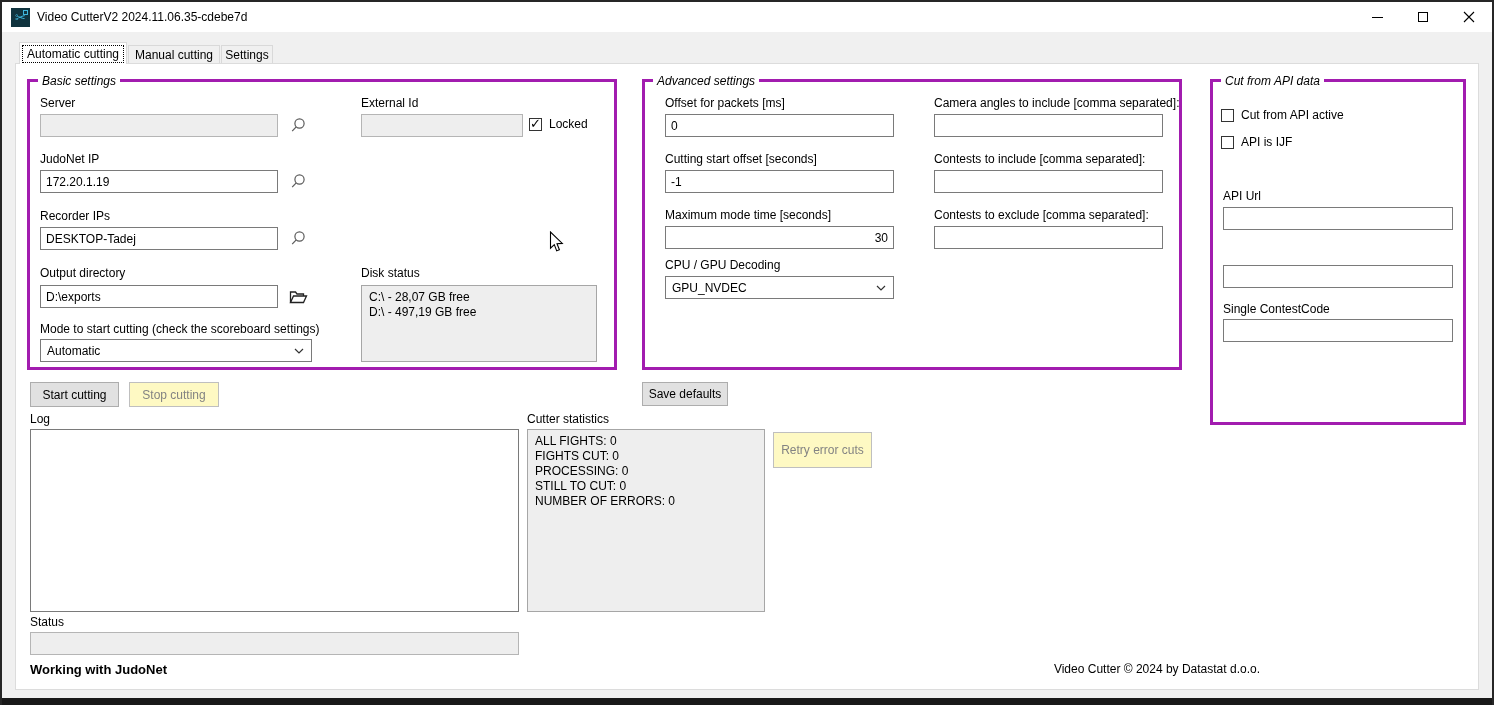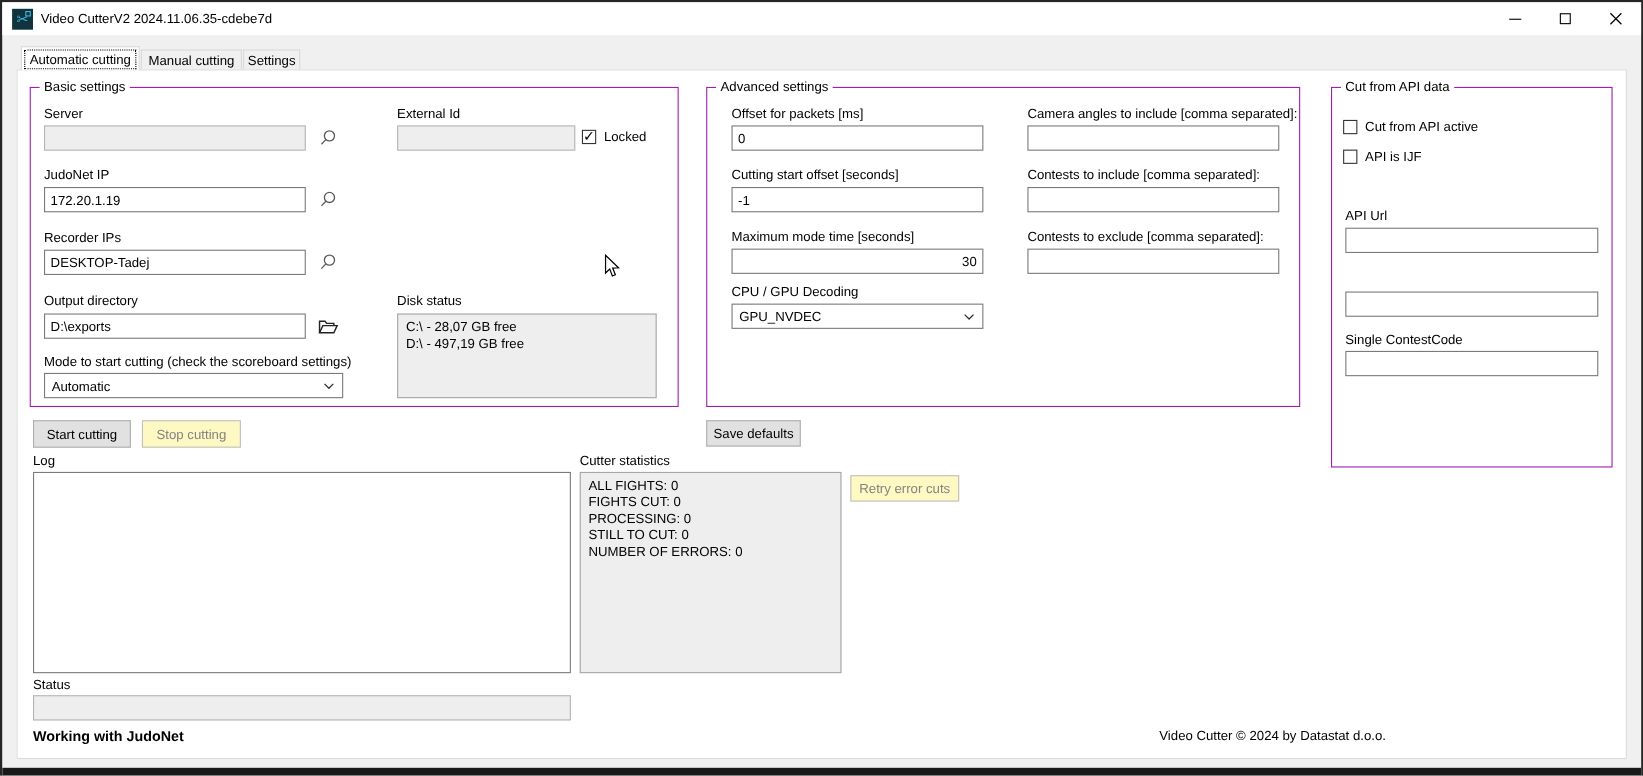--- a/index.html
+++ b/index.html
@@ -20,21 +20,21 @@
   .glyph-max { width:10px; height:10px; border:1px solid #000; background:transparent; }
   
   .tabstrip { position:absolute; left:0; top:40px; width:100%; height:22px; }
   .tab { position:absolute; font-size:12px; text-align:center; border:1px solid #d9d9d9; background:#f0f0f0; color:#000; display:flex; align-items:center; justify-content:center; }
   .tab.inactive { top:3px; height:19px; border-bottom:none; }
   .tab.active { top:0; height:22px; background:#fff; border-bottom:none; z-index:3; }
   .tab.active .focusrect { position:absolute; inset:2px 2px 1px 2px; border:1px dotted #000; }
   .tabpage { position:absolute; left:13px; top:61px; width:1464px; height:627px; background:#fff; border:1px solid #dcdcdc; }
   
   .lbl { position:absolute; font-size:12px; color:#000; white-space:nowrap; }
-  .group { position:absolute; border:1px solid #a21caf; }
+  .group { position:absolute; border:3px solid #a21caf;font-style:italic; }
   .grouplbl { position:absolute; left:8px; top:-8px; background:#fff; padding:0 4px; font-size:12px; color:#000; white-space:nowrap; }
   .tb { position:absolute; height:23px; border:1px solid #7a7a7a; background:#fff; font-family:"Liberation Sans","DejaVu Sans",sans-serif; font-size:12px; color:#000; padding:0 5px; }
   .tb:disabled, .tb.off { background:#eeeeee; border-color:#b5b5b5; color:#444; }
   .combo { position:absolute; height:23px; border:1px solid #7a7a7a; background:#fff; font-size:12px; color:#000; display:flex; align-items:center; padding-left:6px; cursor:default; }
   .combo .chev { position:absolute; right:7px; top:8px; }
   .graybox { position:absolute; background:#eeeeee; border:1px solid #a6a6a6; font-size:12px; color:#000; padding:4px 7px; line-height:15px; white-space:pre-line; }
   .whitebox { position:absolute; background:#ffffff; border:1px solid #7a7a7a; }
   .btn { position:absolute; background:#e1e1e1; border:1px solid #adadad; font-family:"Liberation Sans","DejaVu Sans",sans-serif; font-size:12px; color:#000; display:flex; align-items:center; justify-content:center; }
   .btn.off { background:#fef9c3; border-color:#bfbfbf; color:#838383; }
   .cb { position:absolute; display:flex; align-items:center; gap:7px; cursor:default; }
@@ -191,21 +191,21 @@
 
   <span class="lbl" style="left:1221px; top:245px;margin-top:20px;">API Competition ID</span>
   <input class="tb" style="left: 1221px; top: 263px; width: 230px;" value="">
 
   <span class="lbl" style="left:1221px; top:300px;">Single ContestCode</span>
   <input class="tb" style="left: 1221px; top: 317px; width: 230px;" value="">
 
   <button class="btn" style="left:28px; top:380px; width:89px; height:25px;">Start cutting</button>
   <button class="btn off" style="left:127px; top:380px; width:90px; height:25px;">Stop cutting</button>
   <button class="btn" style="left:640px; top:380px; width:86px; height:24px;">Save defaults</button>
-  <button class="btn off" style="left:771px; top:430px; width:99px; height:24px;">Retry error cuts</button>
+  <button class="btn off" style="left:771px; top:430px; width:99px; height:36px;">Retry error cuts</button>
 
   <span class="lbl" style="left:28px; top:410px;">Log</span>
   <div class="whitebox" style="left:28px; top:427px; width:489px; height:183px; font-size:12px; padding:3px 5px;"></div>
 
   <span class="lbl" style="left:525px; top:410px;">Cutter statistics</span>
   <div class="graybox" style="left:525px; top:427px; width:238px; height:183px; border-color:#a6a6a6;">ALL FIGHTS: 0
 FIGHTS CUT: 0
 PROCESSING: 0
 STILL TO CUT: 0
 NUMBER OF ERRORS: 0</div>

